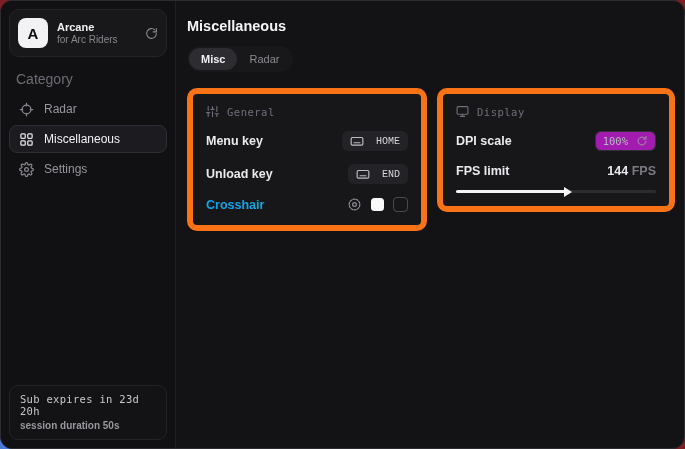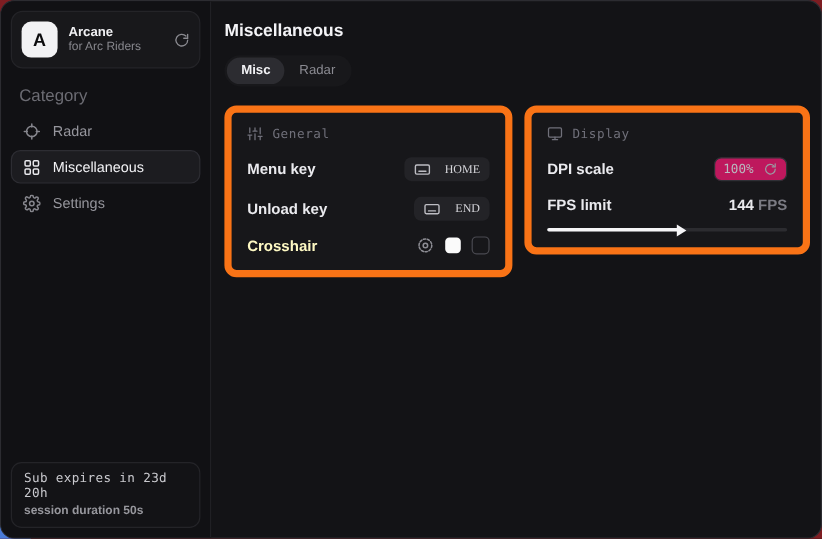--- a/index.html
+++ b/index.html
@@ -83,36 +83,36 @@
     display:flex; align-items:center; gap:8px;
     color:#70707a; font-family:"DejaVu Sans Mono", monospace; font-size:10.5px;
     letter-spacing:0.5px;
   }
   .panel-head .ic { display:flex; color:#70707a; }
   .row {
     display:flex; align-items:center; justify-content:space-between;
     margin-top:13px;
   }
   .row-label { color:#eaeaee; font-size:12.5px; font-weight:bold; }
-  .row-label.muted { color:#fef9c3; }
+  .row-label.muted { color:#0ea5e9; }
   .key-badge {
     display:inline-flex; align-items:center; gap:12px;
     background:#232327; border-radius:6px; padding:3px 8px;
-    color:#d4d4d9; font-family:Liberation Serif, serif; font-size:10px;
+    color:#d4d4d9; font-family:Liberation Mono, monospace; font-size:10px;
     cursor:pointer;
     justify-content:center;
   }
   .key-badge .ic { display:flex; color:#bdbdc3; }
   .cross-controls { display:flex; align-items:center; gap:9px; }
   .cross-controls .ic { display:flex; color:#8d8d94; cursor:pointer; }
   .swatch { width:13px; height:13px; background:#fafafa; border-radius:3.5px; cursor:pointer; }
   .checkbox { width:15px; height:15px; border:1.5px solid #4a4a51; border-radius:4px; cursor:pointer; }
   .value-box {
     display:inline-flex; align-items:center; gap:8px;
-    border:1px solid #303036; background:#be185d; border-radius:6px;
+    border:1px solid #303036; background:#a21caf; border-radius:6px;
     padding:3px 7px;
   }
   .value-box .val { font-family:"DejaVu Sans Mono", monospace; font-size:10.5px; color:#b9b9bf; }
   .value-box .ic { display:flex; color:#9b9ba2; cursor:pointer; }
   .fps-value { font-size:12.5px; }
   .fps-num { color:#e9e9ed; font-weight:bold; }
   .fps-unit { color:#7b7b83; font-weight:bold; }
   .slider { position:relative; height:3px; background:#2c2c30; border-radius:2px; margin-top:12px; cursor:pointer; }
   .slider-fill { position:absolute; left:0; top:0; bottom:0; background:#f5f5f7; border-radius:2px; }
   .slider-handle {

